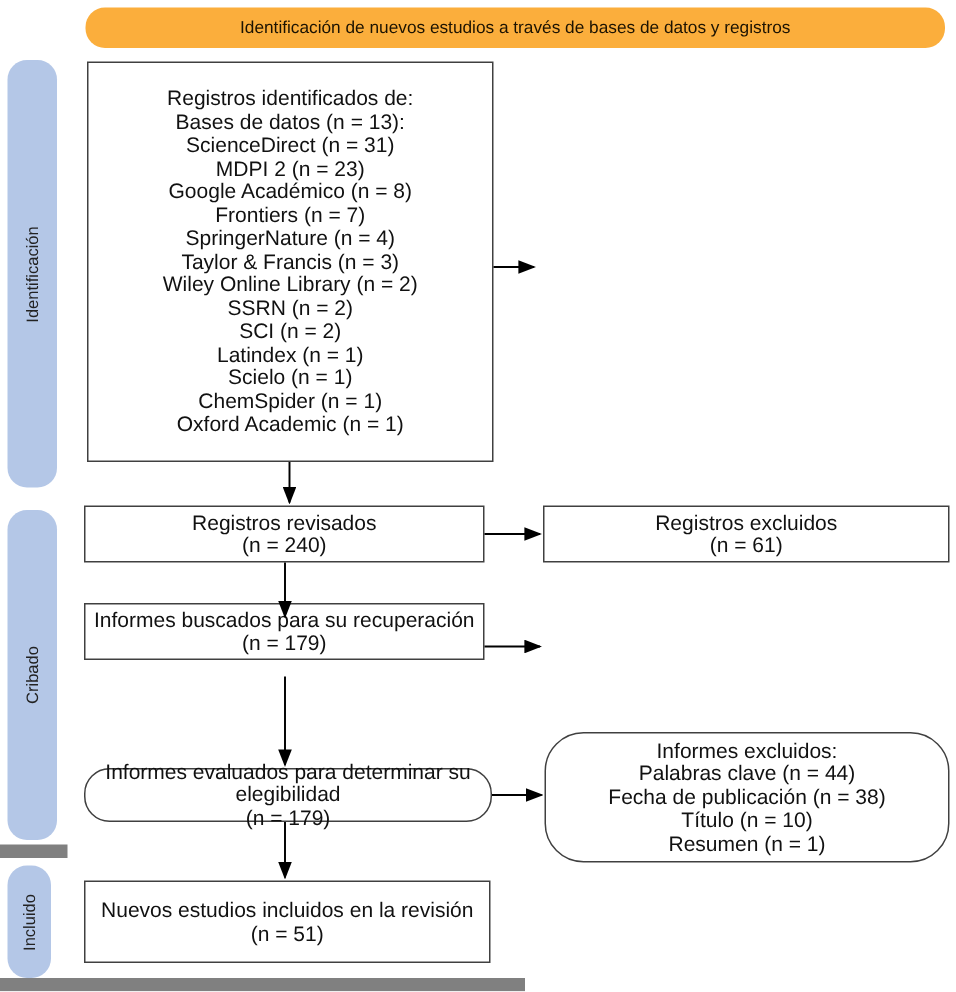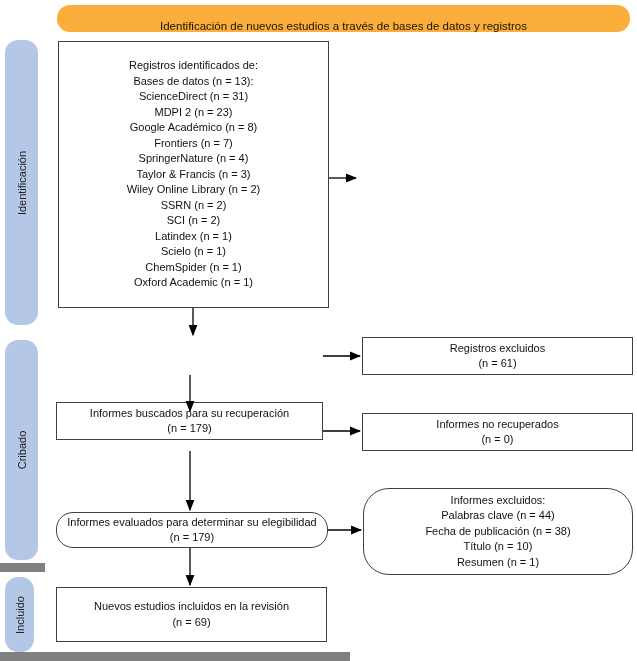--- a/index.html
+++ b/index.html
@@ -10,37 +10,37 @@
     --text:#111111;
   }
   html,body{margin:0;padding:0;background:#ffffff;}
   .canvas{
     position:relative;width:637px;height:661px;background:#ffffff;overflow:hidden;
     font-family:"Liberation Sans",sans-serif;color:var(--text);
   }
   .banner{
     position:absolute;left:57px;top:5px;width:573px;height:27px;
     background:var(--banner-orange);border-radius:13px;
-    display:flex;align-items:flex-end;justify-content:center;
+    display:flex;align-items:center;justify-content:center;
     font-size:11.5px;color:#1c1302;text-align:center;
   }
   .stage-bar{
     position:absolute;background:var(--stage-blue);border-radius:13px;
   }
   .vtext{
     position:absolute;left:50%;top:50%;
     transform:translate(-50%,-50%) rotate(-90deg);
     white-space:nowrap;font-size:11px;color:#222;
   }
   .fbox{
     position:absolute;background:#ffffff;border:1.5px solid var(--box-border);
     box-sizing:border-box;display:flex;align-items:center;justify-content:center;
   }
   .fbox-text{
-    white-space:pre-line;text-align:center;font-size:11px;line-height:15.5px;color:var(--text);
+    white-space:pre-line;text-align:center;font-size:14px;line-height:15.5px;color:var(--text);
     padding:0 2px;
   }
   .arrows{position:absolute;left:0;top:0;pointer-events:none;}
   .arrows line{stroke:#000;stroke-width:1.3px;}
   .gray-bar{position:absolute;background:var(--divider-gray);}
 </style>
 </head>
 <body>
 
 <div class="canvas">
@@ -74,52 +74,52 @@
 Wiley Online Library (n = 2)
 SSRN (n = 2)
 SCI (n = 2)
 Latindex (n = 1)
 Scielo (n = 1)
 ChemSpider (n = 1)
 Oxford Academic (n = 1)</span>
   </div>
 
 
+  <div class="fbox" style="left:56px;top:337px;width:267px;height:38px;">
+    <span class="fbox-text">Registros revisados
+(n = 240)</span>
+  </div>
 
   <div class="fbox" style="left:362px;top:337px;width:271px;height:38px;">
     <span class="fbox-text">Registros excluidos
 (n = 61)</span>
   </div>
 
   <div class="fbox" style="left:56px;top:402px;width:267px;height:38px;">
     <span class="fbox-text">Informes buscados para su recuperación
 (n = 179)</span>
   </div>
 
-  <div class="fbox" style="left:362px;top:413px;width:271px;height:38px;">
-    <span class="fbox-text">Informes no recuperados
-(n = 0)</span>
-  </div>
 
   <div class="fbox" style="left:56px;top:512px;width:272px;height:36px;border-radius:17px;">
     <span class="fbox-text">Informes evaluados para determinar su elegibilidad
 (n = 179)</span>
   </div>
 
   <div class="fbox" style="left:363px;top:488px;width:270px;height:87px;border-radius:26px;">
     <span class="fbox-text">Informes excluidos:
 Palabras clave (n = 44)
 Fecha de publicación (n = 38)
 Título (n = 10)
 Resumen (n = 1)</span>
   </div>
 
   <div class="fbox" style="left:56px;top:587px;width:271px;height:55px;">
     <span class="fbox-text">Nuevos estudios incluidos en la revisión
-(n = 69)</span>
+(n = 51)</span>
   </div>
 
   <svg class="arrows" width="637" height="661" viewBox="0 0 637 661">
     <defs>
       <marker id="ah" markerWidth="9" markerHeight="7" refX="8" refY="3.5" orient="auto">
         <path d="M0,0 L9,3.5 L0,7 z" fill="#000"></path>
       </marker>
     </defs>
     <line x1="329" y1="178" x2="356" y2="178" marker-end="url(#ah)"></line>
     <line x1="193" y1="308" x2="193" y2="335" marker-end="url(#ah)"></line>

